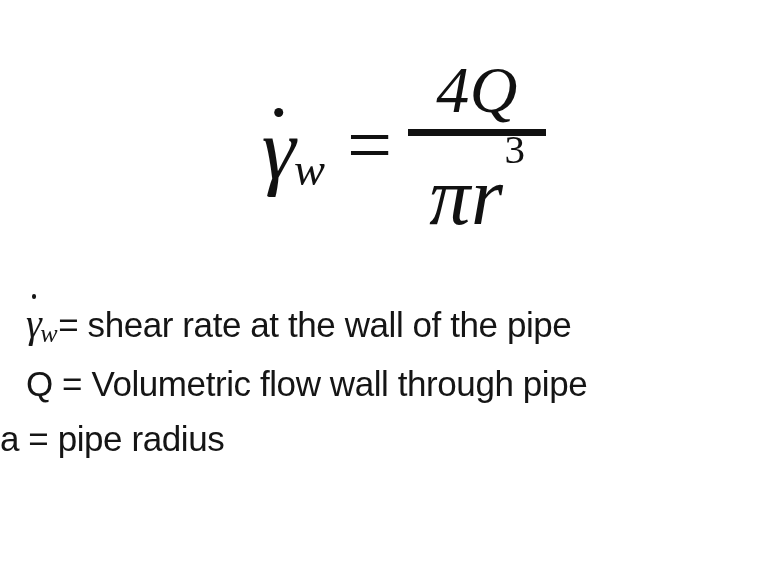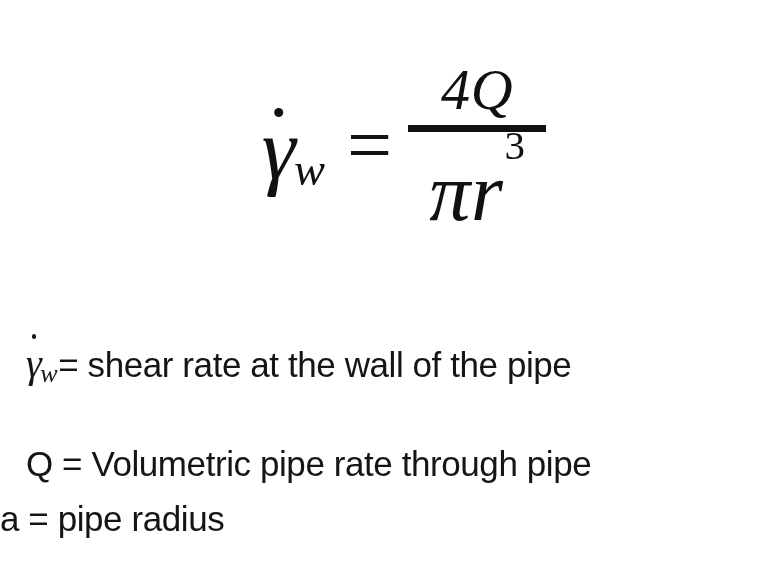--- a/index.html
+++ b/index.html
@@ -95,21 +95,21 @@
     flex-direction: column;
     align-items: center;
     justify-content: center;
     font-family: "Liberation Serif", "DejaVu Serif", serif;
     font-style: italic;
     line-height: 1;
     position: relative;
     top: -2px;
   }
   .numerator {
-    font-size: 58px;
+    font-size: 66px;
     padding: 0 10px 6px 10px;
     letter-spacing: 0.01em;
   }
   .frac-bar {
     width: 138px;
     height: 7px;
     background: #111111;
   }
   .denominator {
     font-size: 82px;
@@ -141,21 +141,20 @@
     font-family: "Liberation Sans", sans-serif;
     font-size: 35px;
     line-height: 55px;
     color: #151515;
     white-space: nowrap;
     letter-spacing: -0.012em;
   }
   .def-line.left {
     text-align: left;
     padding-left: 26px;
-    margin-top: 40px;
   }
   .def-line.centered {
   }
   .inline-gamma {
     font-family: "Liberation Serif", "DejaVu Serif", serif;
     font-style: italic;
     font-size: 40px;
     position: relative;
     display: inline-block;
   }
@@ -211,21 +210,21 @@
   <div class="definitions">
 
     <div class="def-line left">
       <span class="inline-gamma">
         <span class="dot"></span>
         <span>γ</span>
       </span><span class="inline-sub-w">w</span><span>= shear rate at the wall of the pipe</span>
     </div>
 
     <div class="def-line left">
-      <span>Q = Volumetric pipe rate through pipe</span>
+      <span>Q = Volumetric flow wall through pipe</span>
     </div>
 
     <div class="def-line centered">
       <span>a = pipe radius</span>
     </div>
 
   </div>
 
 </div>
 

